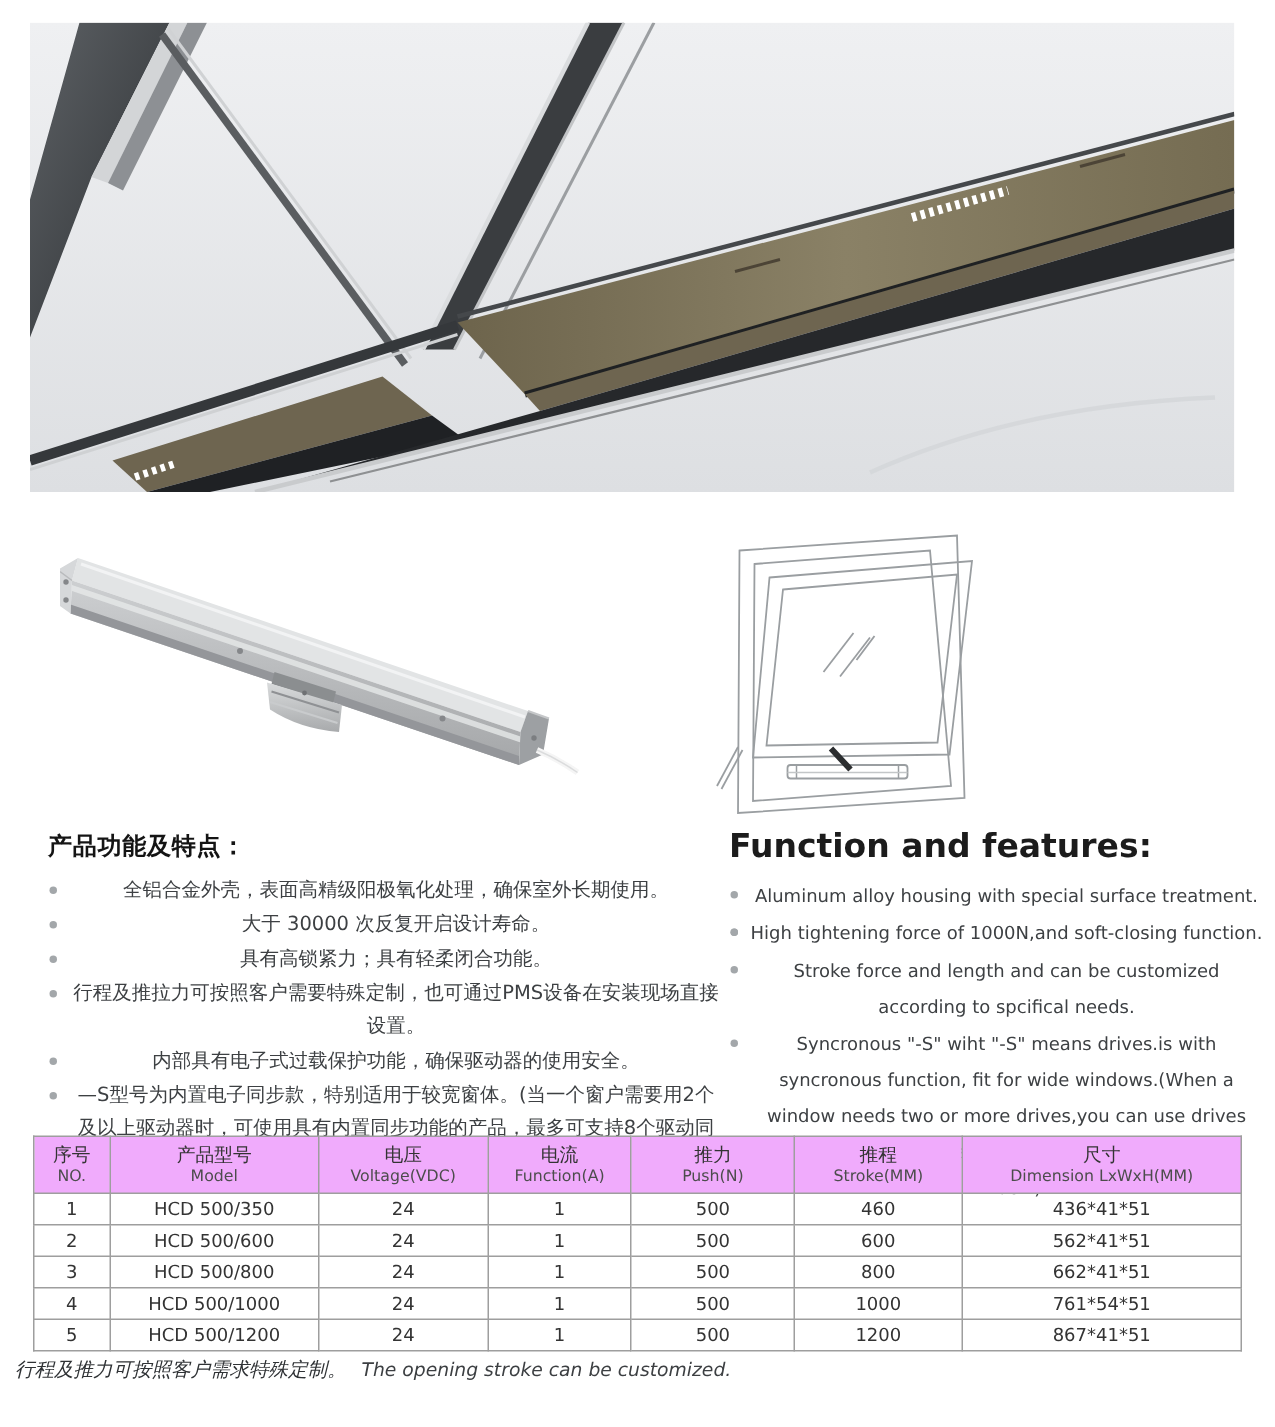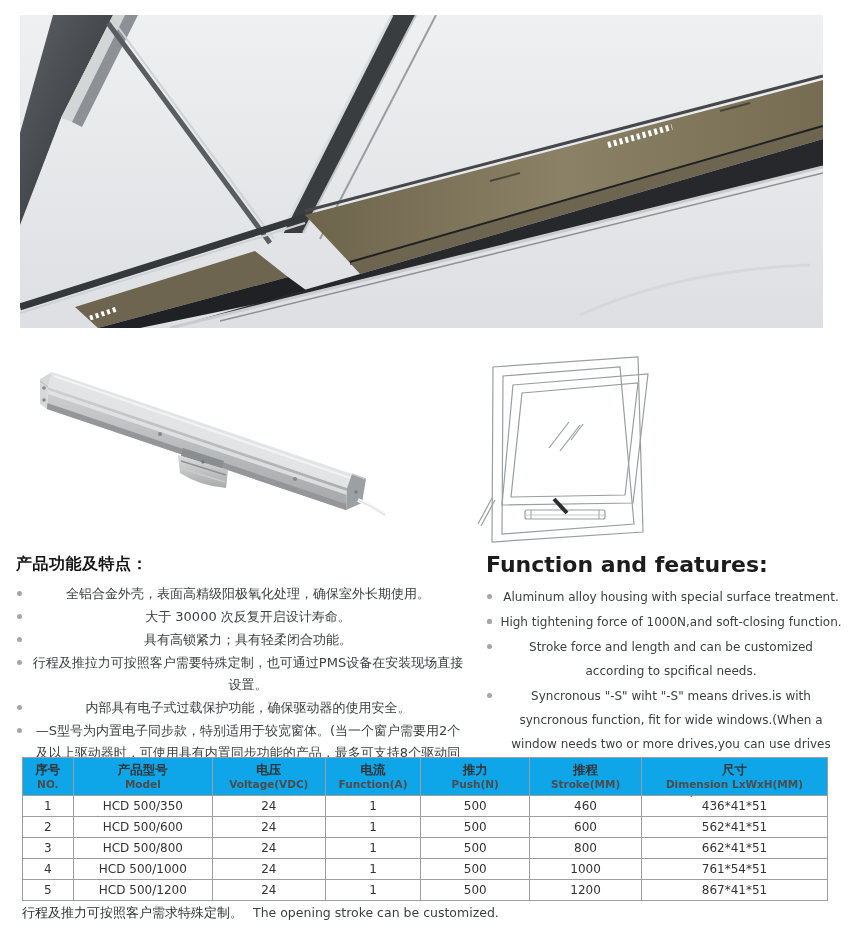--- a/index.html
+++ b/index.html
@@ -7,42 +7,42 @@
   .abs{position:absolute;}
 
   
   .hero{left:20px;top:15px;width:803px;height:313px;overflow:hidden;}
 
   
   .actuator{left:40px;top:362px;width:350px;height:160px;}
   .diagram{left:465px;top:348px;width:235px;height:210px;}
 
   
-  .col-cn{left:16px;top:554px;width:450px;}
+  .col-cn{left:32px;top:554px;width:450px;}
   .col-en{left:486px;top:552px;width:356px;}
   .title-cn{font-size:16px;font-weight:bold;color:#141414;letter-spacing:.5px;margin:0 0 8px 0;}
   .title-en{font-size:22px;font-weight:600;color:#1c1c1c;margin:0 0 8px 0;}
   ul.feat{list-style:none;margin:0;padding:0;text-align:center;}
   ul.feat li{position:relative;padding-left:14px;color:#3d4043;}
   .cn li{font-size:13px;line-height:22px;margin-bottom:1px;}
   .en li{font-size:12px;line-height:24px;margin-bottom:1px;}
   ul.feat li .dot{position:absolute;left:1px;width:5px;height:5px;border-radius:50%;background:#a3a7aa;}
   .cn li .dot{top:8px;}
   .en li .dot{top:9px;}
 
   
   .tblwrap{left:22px;top:757px;width:806px;}
   table.spec{width:100%;border-collapse:collapse;table-layout:fixed;}
   table.spec td,table.spec th{border:1px solid #9e9e9e;text-align:center;vertical-align:middle;padding:0;}
-  table.spec th{background:#0ea5e9;font-weight:bold;height:37px;}
+  table.spec th{background:#f0abfc;font-weight:normal;height:37px;}
   table.spec td{height:20px;font-size:12px;color:#333;}
   .h-cn{display:block;font-size:12.5px;color:#333;line-height:16px;}
   .h-en{display:block;font-size:10.5px;color:#4c4c4c;line-height:13px;}
 
-  .footnote{left:22px;top:904px;font-size:13px;color:#2f3235;}
+  .footnote{left:10px;top:904px;font-size:13px;color:#2f3235;font-style:italic;}
   .footnote .en-part{font-size:12.5px;color:#3c3f42;margin-left:10px;}
 </style>
 </head>
 <body>
 
 <div class="abs hero">
   <svg width="803" height="313" viewBox="0 0 803 313">
     <defs>
       <linearGradient id="bgG" x1="0" y1="0" x2="0" y2="1">
         <stop offset="0" stop-color="#eff0f2"></stop>

